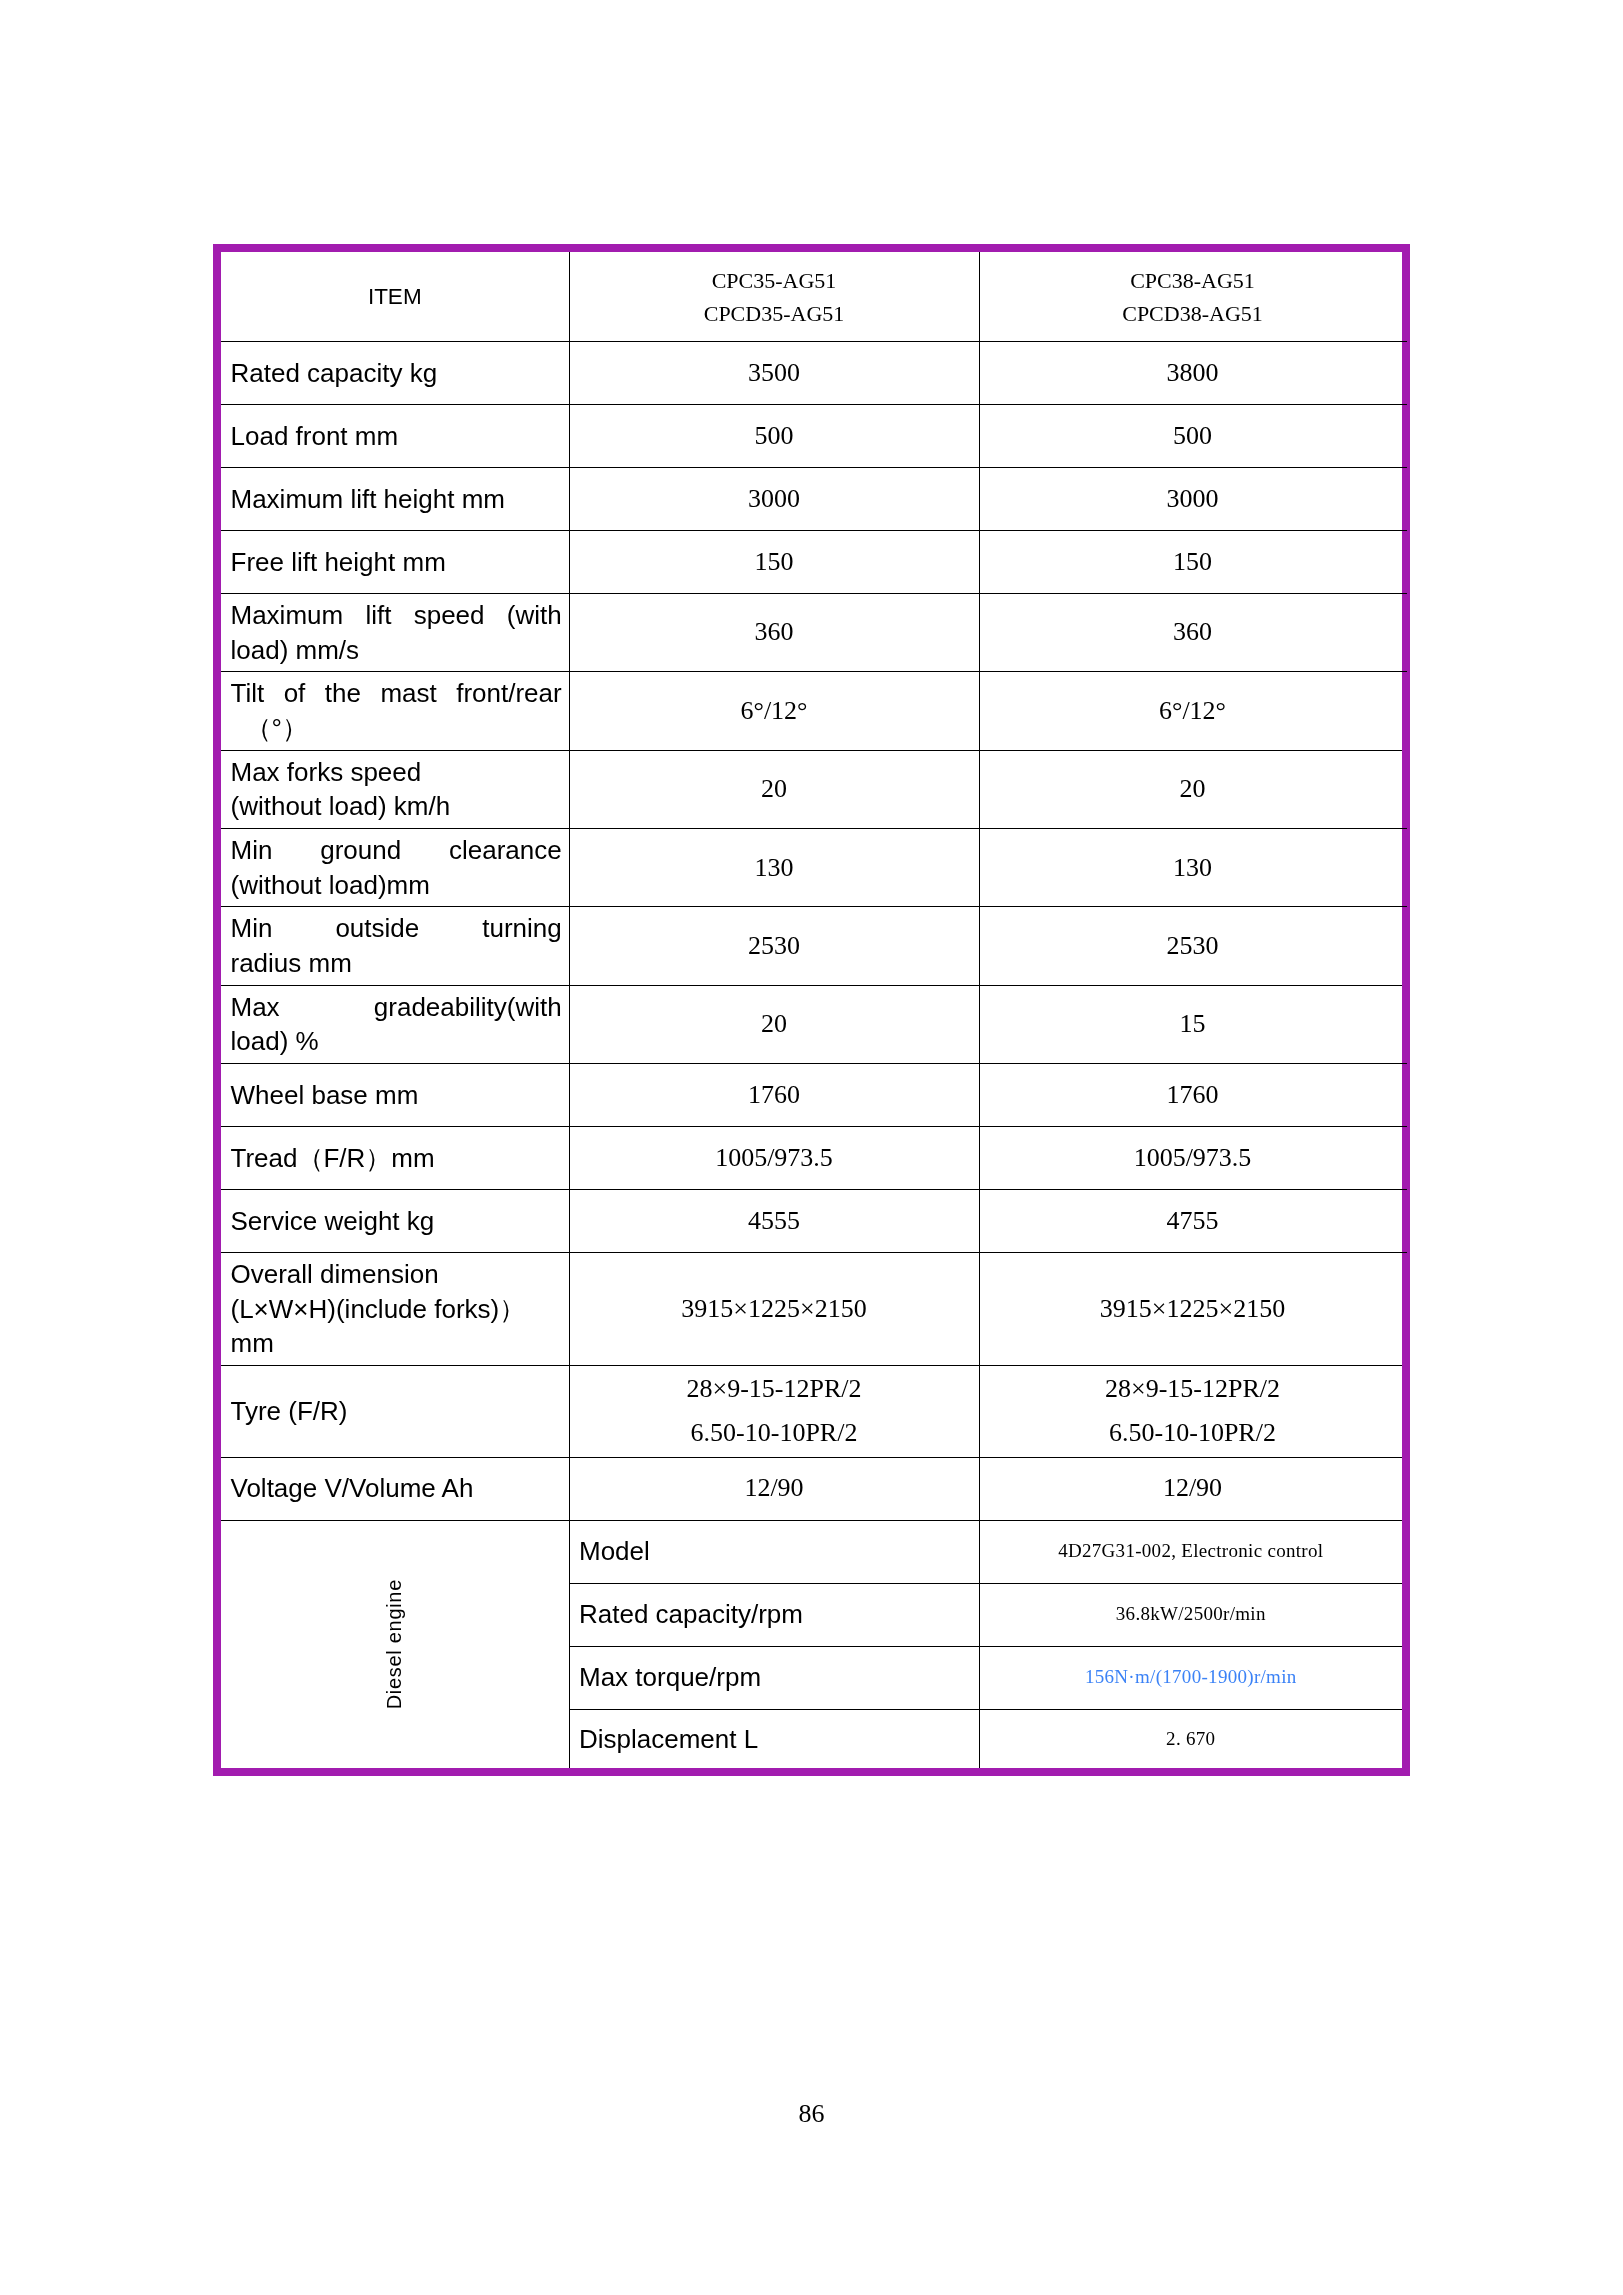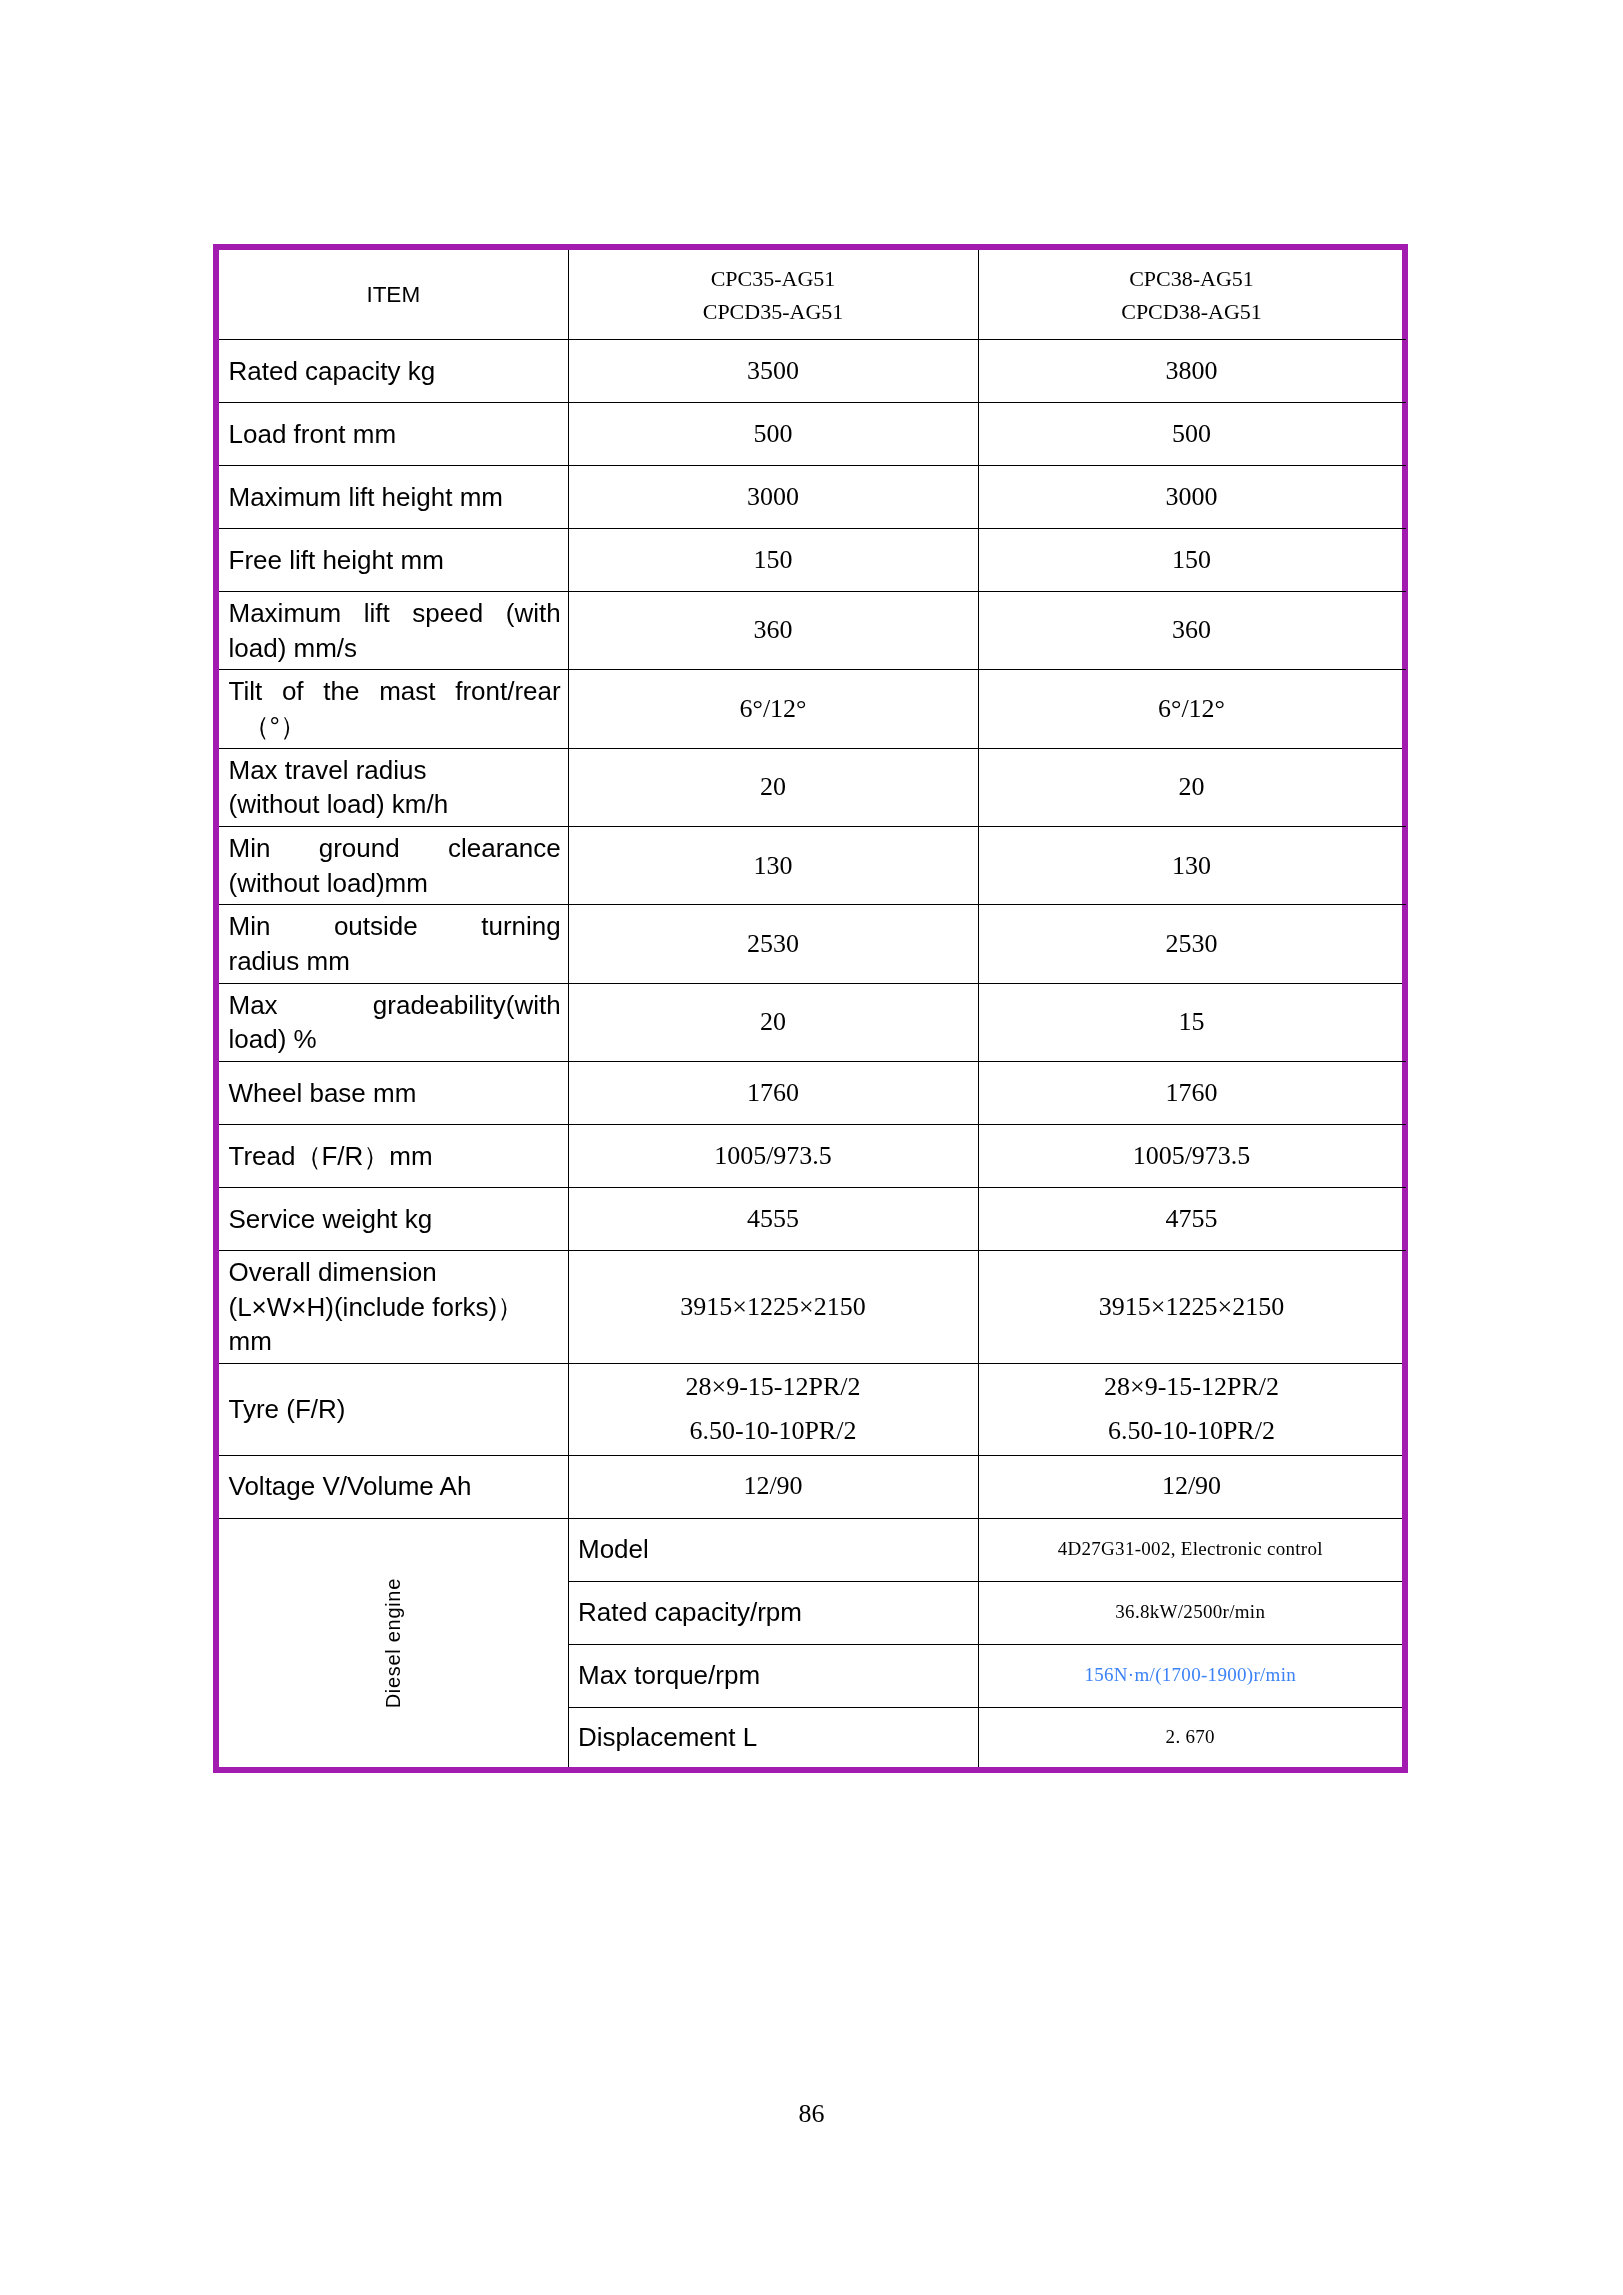--- a/index.html
+++ b/index.html
@@ -24,21 +24,21 @@
   }
 
   
   #spec-table {
     position: absolute;
     left: 213px;
     top: 244px;
     width: 1189px;
     border-collapse: collapse;
     table-layout: fixed;
-    border: 6px solid #a21caf;
+    border: 8px solid #a21caf;
     padding-left: 32px;
   }
   #spec-table td {
     border: 0.7px solid #000;
     padding: 0;
     vertical-align: middle;
   }
 
   
   col.c-lab   { width: 352px; }
@@ -239,21 +239,21 @@
           <div class="val">6°/12°</div>
         </td>
         <td>
           <div class="val">6°/12°</div>
         </td>
       </tr>
 
       <tr class="r-2line">
         <td>
           <div class="lab">
-            <span>Max travel radius</span>
+            <span>Max forks speed</span>
             <span class="l2">(without load) km/h</span>
           </div>
         </td>
         <td>
           <div class="val">20</div>
         </td>
         <td>
           <div class="val">20</div>
         </td>
       </tr>

